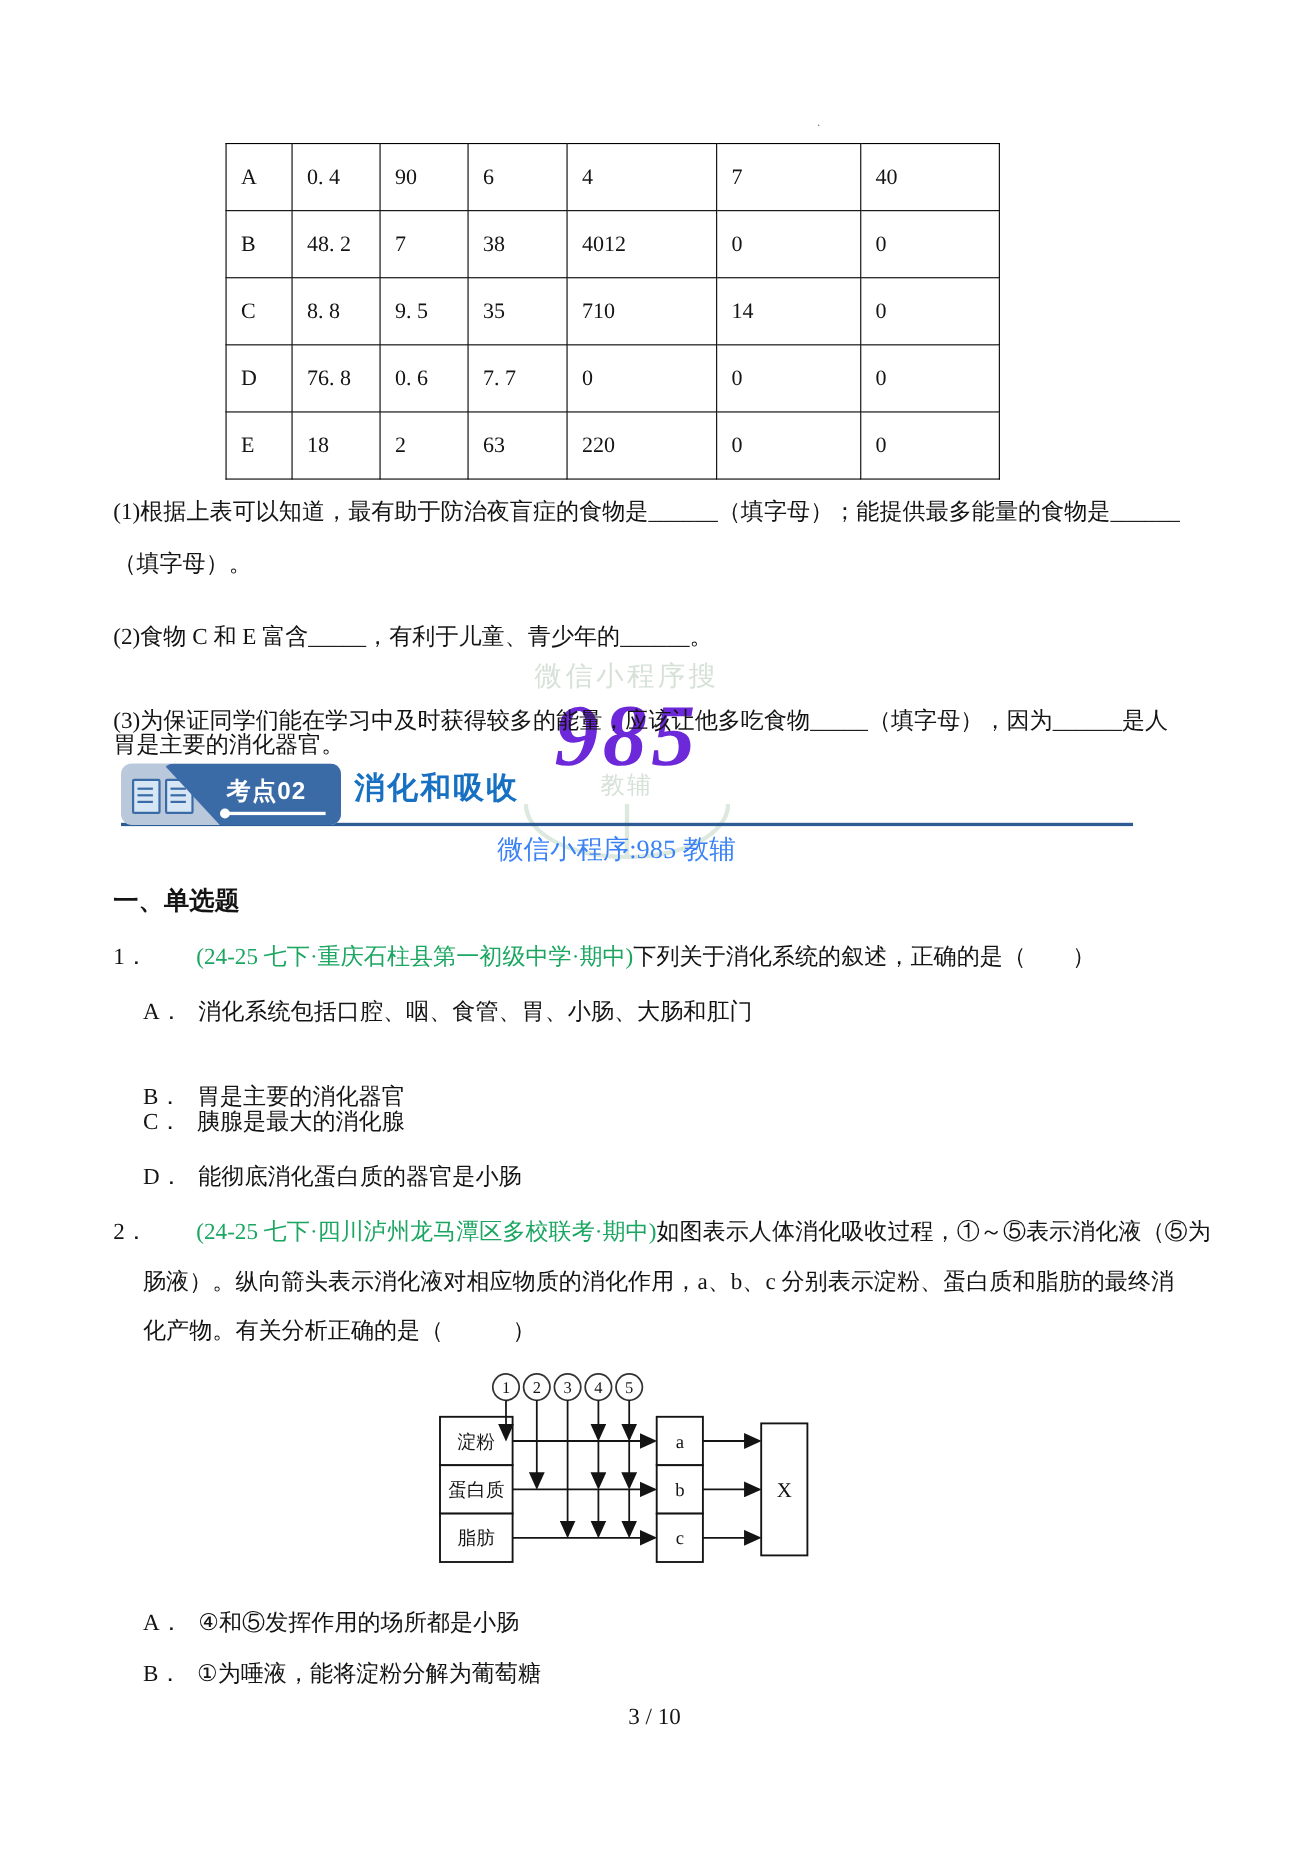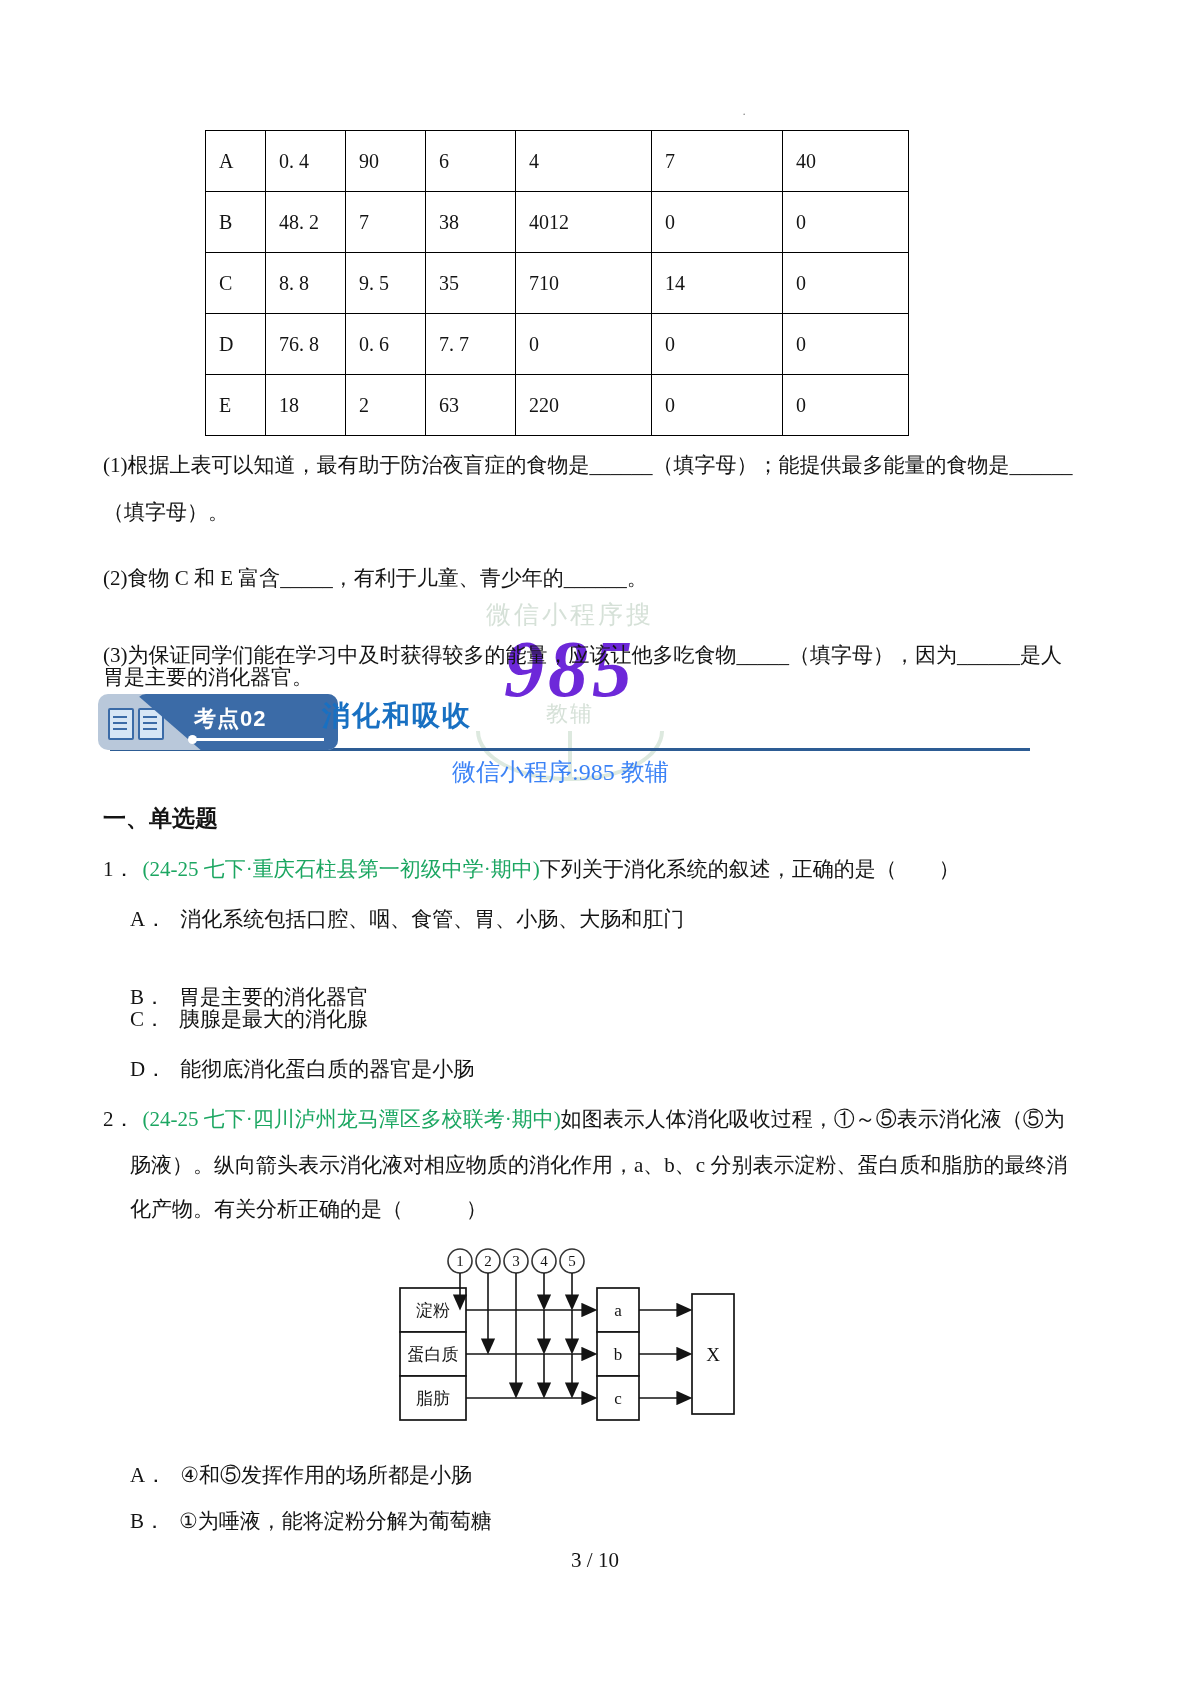--- a/index.html
+++ b/index.html
@@ -21,21 +21,21 @@
   }
   table.nutrition td.c0{width:46px;}
   table.nutrition td.c1{width:66px;}
   table.nutrition td.c2{width:66px;}
   table.nutrition td.c3{width:76px;}
   table.nutrition td.c4{width:122px;}
   table.nutrition td.c5{width:117px;}
   table.nutrition td.c6{width:112px;}
 
   
-  .badge{position:absolute;left:98px;top:694px;width:240px;height:56px;z-index:3;border-radius:20px;}
+  .badge{position:absolute;left:110px;top:694px;width:200px;height:56px;z-index:3;border-radius:20px;}
   .badge-light{position:absolute;inset:0;background:#b9c8da;border-radius:10px;}
   .badge-dark{position:absolute;left:38px;right:0;top:0;bottom:0;background:#3b6ba7;
     border-radius:10px;clip-path:polygon(0 0,100% 0,100% 100%,32% 100%);}
   .badge-label{position:absolute;left:96px;top:10px;color:#ffffff;font-size:22px;
     font-weight:bold;letter-spacing:1px;font-family:"Liberation Sans",sans-serif;}
   .badge-underline{position:absolute;left:98px;right:14px;bottom:9px;height:3px;background:#ffffff;}
   .badge-dot{position:absolute;left:90px;bottom:6px;width:9px;height:9px;border-radius:50%;background:#ffffff;}
   .doc-icon{position:absolute;top:14px;width:22px;height:28px;background:#d7e6f5;
     border:2px solid #3b6ba7;border-radius:2px;
     background-image:linear-gradient(#3b6ba7,#3b6ba7),linear-gradient(#3b6ba7,#3b6ba7),linear-gradient(#3b6ba7,#3b6ba7);
@@ -53,21 +53,21 @@
   .wm-center .wm-t1{font-size:25px;letter-spacing:3px;margin-top:15px;}
   .wm-center .wm-num{font-size:80px;font-weight:bold;font-style:italic;line-height:0.95;color:#6d28d9;letter-spacing:4px;}
   .wm-center .wm-t2{font-size:22px;margin-top:-8px;letter-spacing:2px;}
   .wm-book{width:180px;height:46px;margin:2px auto 0;border:4px solid #dde9df;border-top:none;
     border-radius:0 0 95px 95px / 0 0 52px 52px;position:relative;}
   .wm-book::after{content:"";position:absolute;left:50%;top:0;bottom:-4px;width:4px;background:#dde9df;transform:translateX(-50%);}
   .wm-line{position:absolute;left:452px;top:756px;font-size:24px;color:#3b82f6;z-index:1;white-space:nowrap;}
 
   
   .heading{position:absolute;left:103px;top:803px;font-size:23px;font-weight:bold;z-index:2;white-space:nowrap;}
-  .green{color:#1ba661;}
+  .green{color:#1ba661;margin-left:36px;}
   .qnum{margin-right:8px;}
   .opt-label{margin-right:14px;}
 
   
   svg.diagram{position:absolute;left:392px;top:1236px;z-index:2;}
   svg.diagram text{font-family:"Liberation Serif","DejaVu Serif",serif;fill:#141414;}
 
   .page-num{position:absolute;left:0;top:1548px;width:100%;text-align:center;font-size:21px;z-index:2;}
 </style>
 </head>

